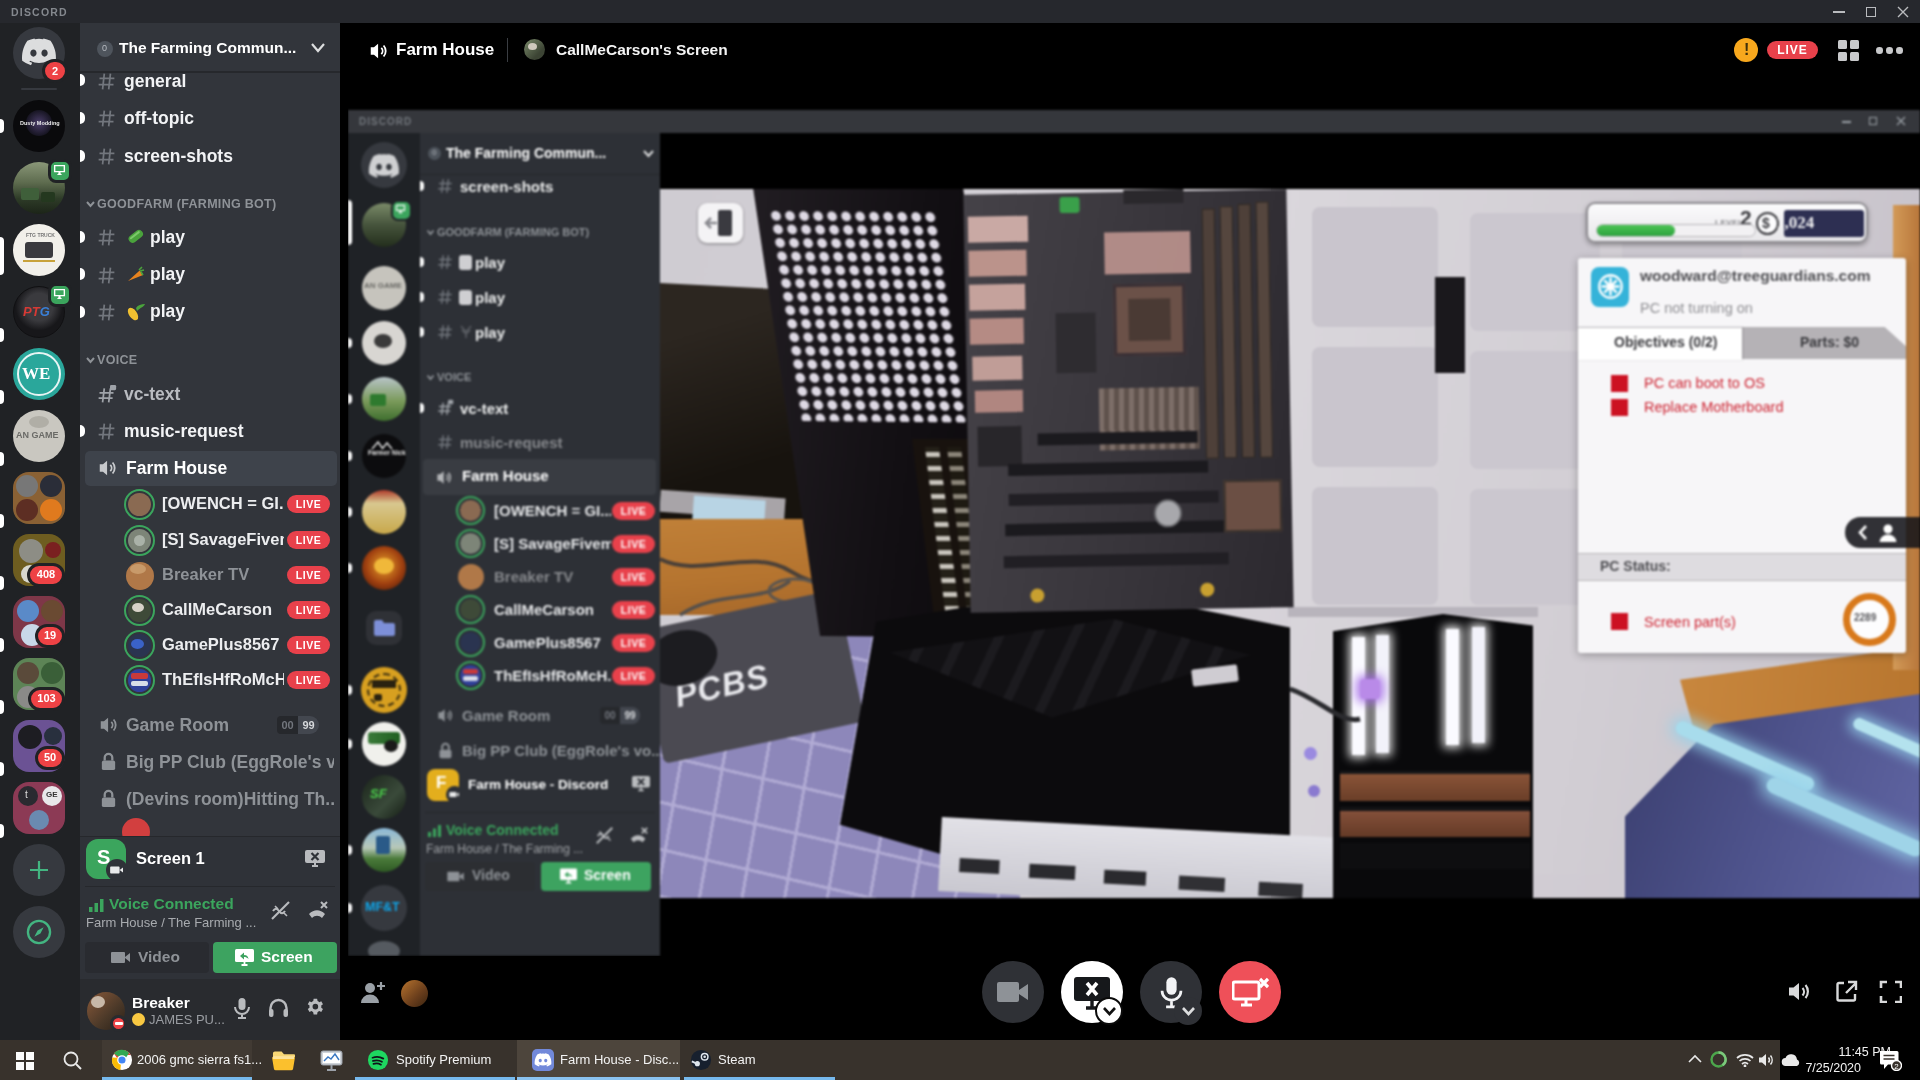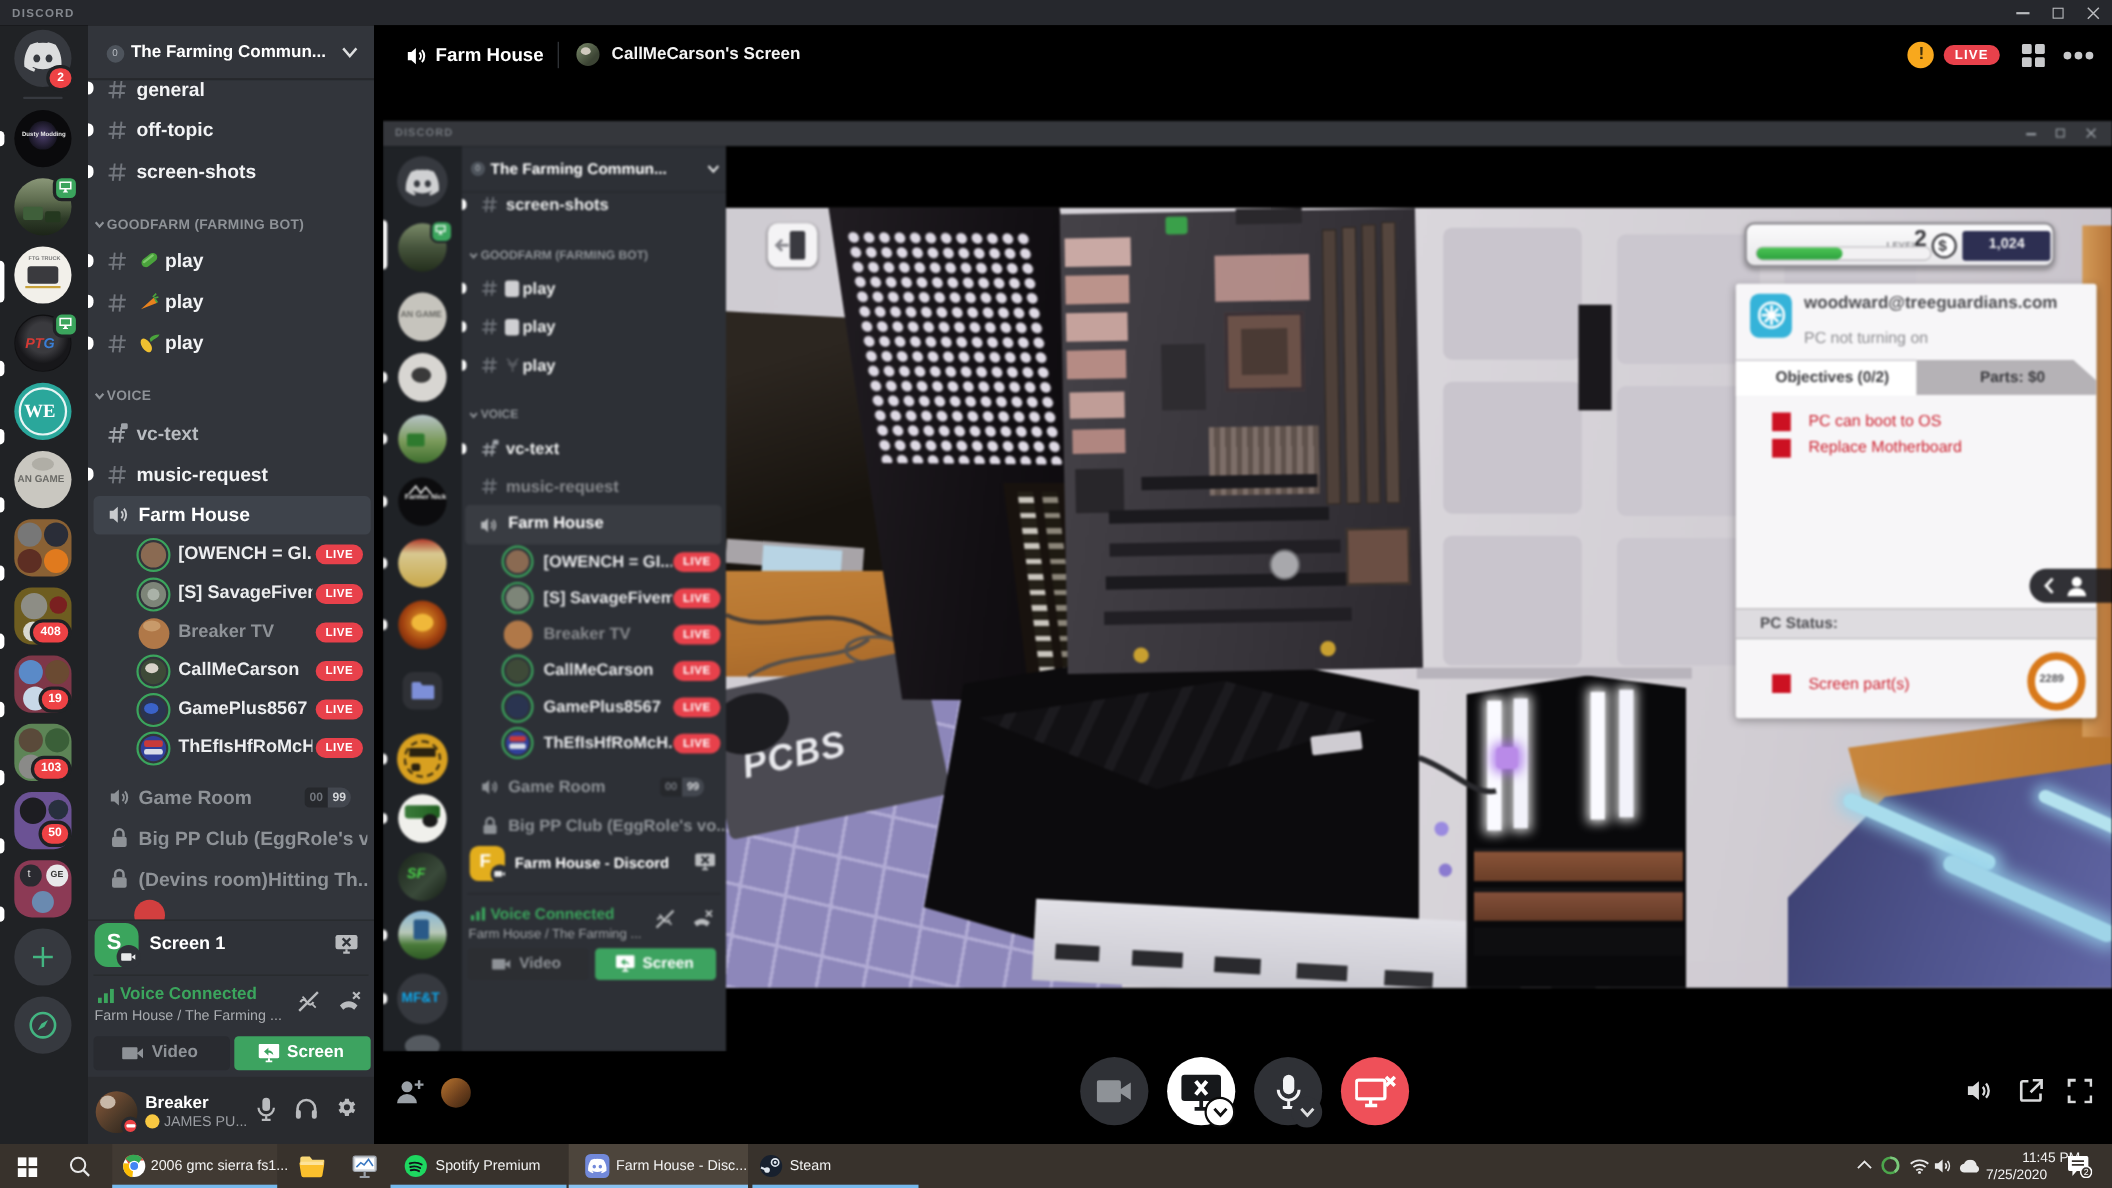--- a/index.html
+++ b/index.html
@@ -711,21 +711,21 @@
     </div>
 
     <div class="abs" style="left:926px;top:13px;width:282px;height:41px;background:linear-gradient(180deg,#fbfbfc,#e8e7ea);border:2px solid #8f8d92;border-radius:9px;box-shadow:0 2px 5px rgba(0,0,0,.35);">
       <div class="txt" style="left:127px;top:14px;font-size:8px;font-weight:bold;color:#8a8a8e;letter-spacing:.5px;">LEVEL</div>
       <div class="txt" style="left:152px;top:2px;font-size:21px;font-weight:bold;color:#3a3a3e;">2</div>
       <div class="abs" style="left:8px;top:20px;width:160px;height:13px;background:#f2f1f3;border:1px solid #b8b6ba;border-radius:7px;"></div>
       <div class="abs" style="left:9px;top:21px;width:78px;height:11px;background:linear-gradient(180deg,#4cc455,#2da23e);border-radius:6px;"></div>
       <div class="circ" style="left:168px;top:8px;width:23px;height:23px;border:2.5px solid #3a3a3e;background:#fdfdfe;"></div>
       <div class="txt" style="left:174px;top:11px;font-size:14px;font-weight:bold;color:#3a3a3e;">$</div>
       <div class="abs" style="left:196px;top:6px;width:80px;height:27px;background:#2d2f52;border-radius:3px;"></div>
-      <div class="txt" style="left:220px;top:9px;font-size:13px;font-weight:bold;color:#f2f2f4;">1,024</div>
+      <div class="txt" style="left:188px;top:9px;font-size:17px;font-weight:bold;color:#f2f2f4;font-family:Liberation Serif, serif;">1,024</div>
     </div>
 
     <div class="abs" style="left:918px;top:69px;width:328px;height:395px;background:#f7f6f8;border-radius:3px;box-shadow:0 2px 8px rgba(0,0,0,.3);">
       <div class="abs" style="left:13px;top:9px;width:38px;height:40px;background:#35b3d9;border-radius:8px;"></div>
       <svg class="abs" style="left:19px;top:15px;" width="27" height="27" viewBox="0 0 24 24">
               <circle cx="12" cy="12" r="10" fill="none" stroke="#fff" stroke-width="2"></circle>
               <path d="M12 4v16M4 12h16M6.5 6.5l11 11M17.5 6.5l-11 11" stroke="#fff" stroke-width="2.2"></path>
               <circle cx="12" cy="12" r="2.4" fill="#fff"></circle>
             </svg>
       <div class="txt" style="left:62px;top:9px;font-size:15.5px;font-weight:bold;color:#4e4e52;">woodward@treeguardians.com</div>
@@ -803,21 +803,21 @@
     <path d="M14.5 8a5.5 5.5 0 0 1 0 7.5M17.5 5a10 10 0 0 1 0 13" stroke="#d8d9da" stroke-width="2.2" fill="none"></path>
   </svg>
 <svg class="abs" style="left:1835px;top:980px;" width="23" height="23">
     <path d="M9 3H4a1.5 1.5 0 0 0-1.5 1.5V19A1.5 1.5 0 0 0 4 20.5h14.5A1.5 1.5 0 0 0 20 19v-5" stroke="#d8d9da" stroke-width="2.4" fill="none"></path>
     <path d="M13 2h8v8M20.5 3.5L11 13" stroke="#d8d9da" stroke-width="2.4" fill="none"></path>
   </svg>
 <svg class="abs" style="left:1879px;top:980px;" width="23" height="23">
     <path d="M8 2H2v6M16 2h6v6M22 16v6h-6M8 22H2v-6" stroke="#d8d9da" stroke-width="2.6" fill="none"></path>
   </svg>
 
-<div class="abs" style="left:0;top:1040px;width:1920px;height:40px;background:#38322c;">
+<div class="abs" style="left:0;top:1040px;width:1780px;height:40px;background:#38322c;">
   <svg class="abs" style="left:16px;top:12px;" width="18" height="18">
       <rect x="0" y="0" width="8" height="8" fill="#fcfcfc"></rect>
       <rect x="10" y="0" width="8" height="8" fill="#fcfcfc"></rect>
       <rect x="0" y="10" width="8" height="8" fill="#fcfcfc"></rect>
       <rect x="10" y="10" width="8" height="8" fill="#fcfcfc"></rect>
     </svg>
   <svg class="abs" style="left:62px;top:10px;" width="21" height="21">
       <circle cx="9" cy="9" r="6.5" fill="none" stroke="#e8e8e8" stroke-width="1.8"></circle>
       <path d="M14 14l5 5" stroke="#e8e8e8" stroke-width="2"></path>
     </svg>

